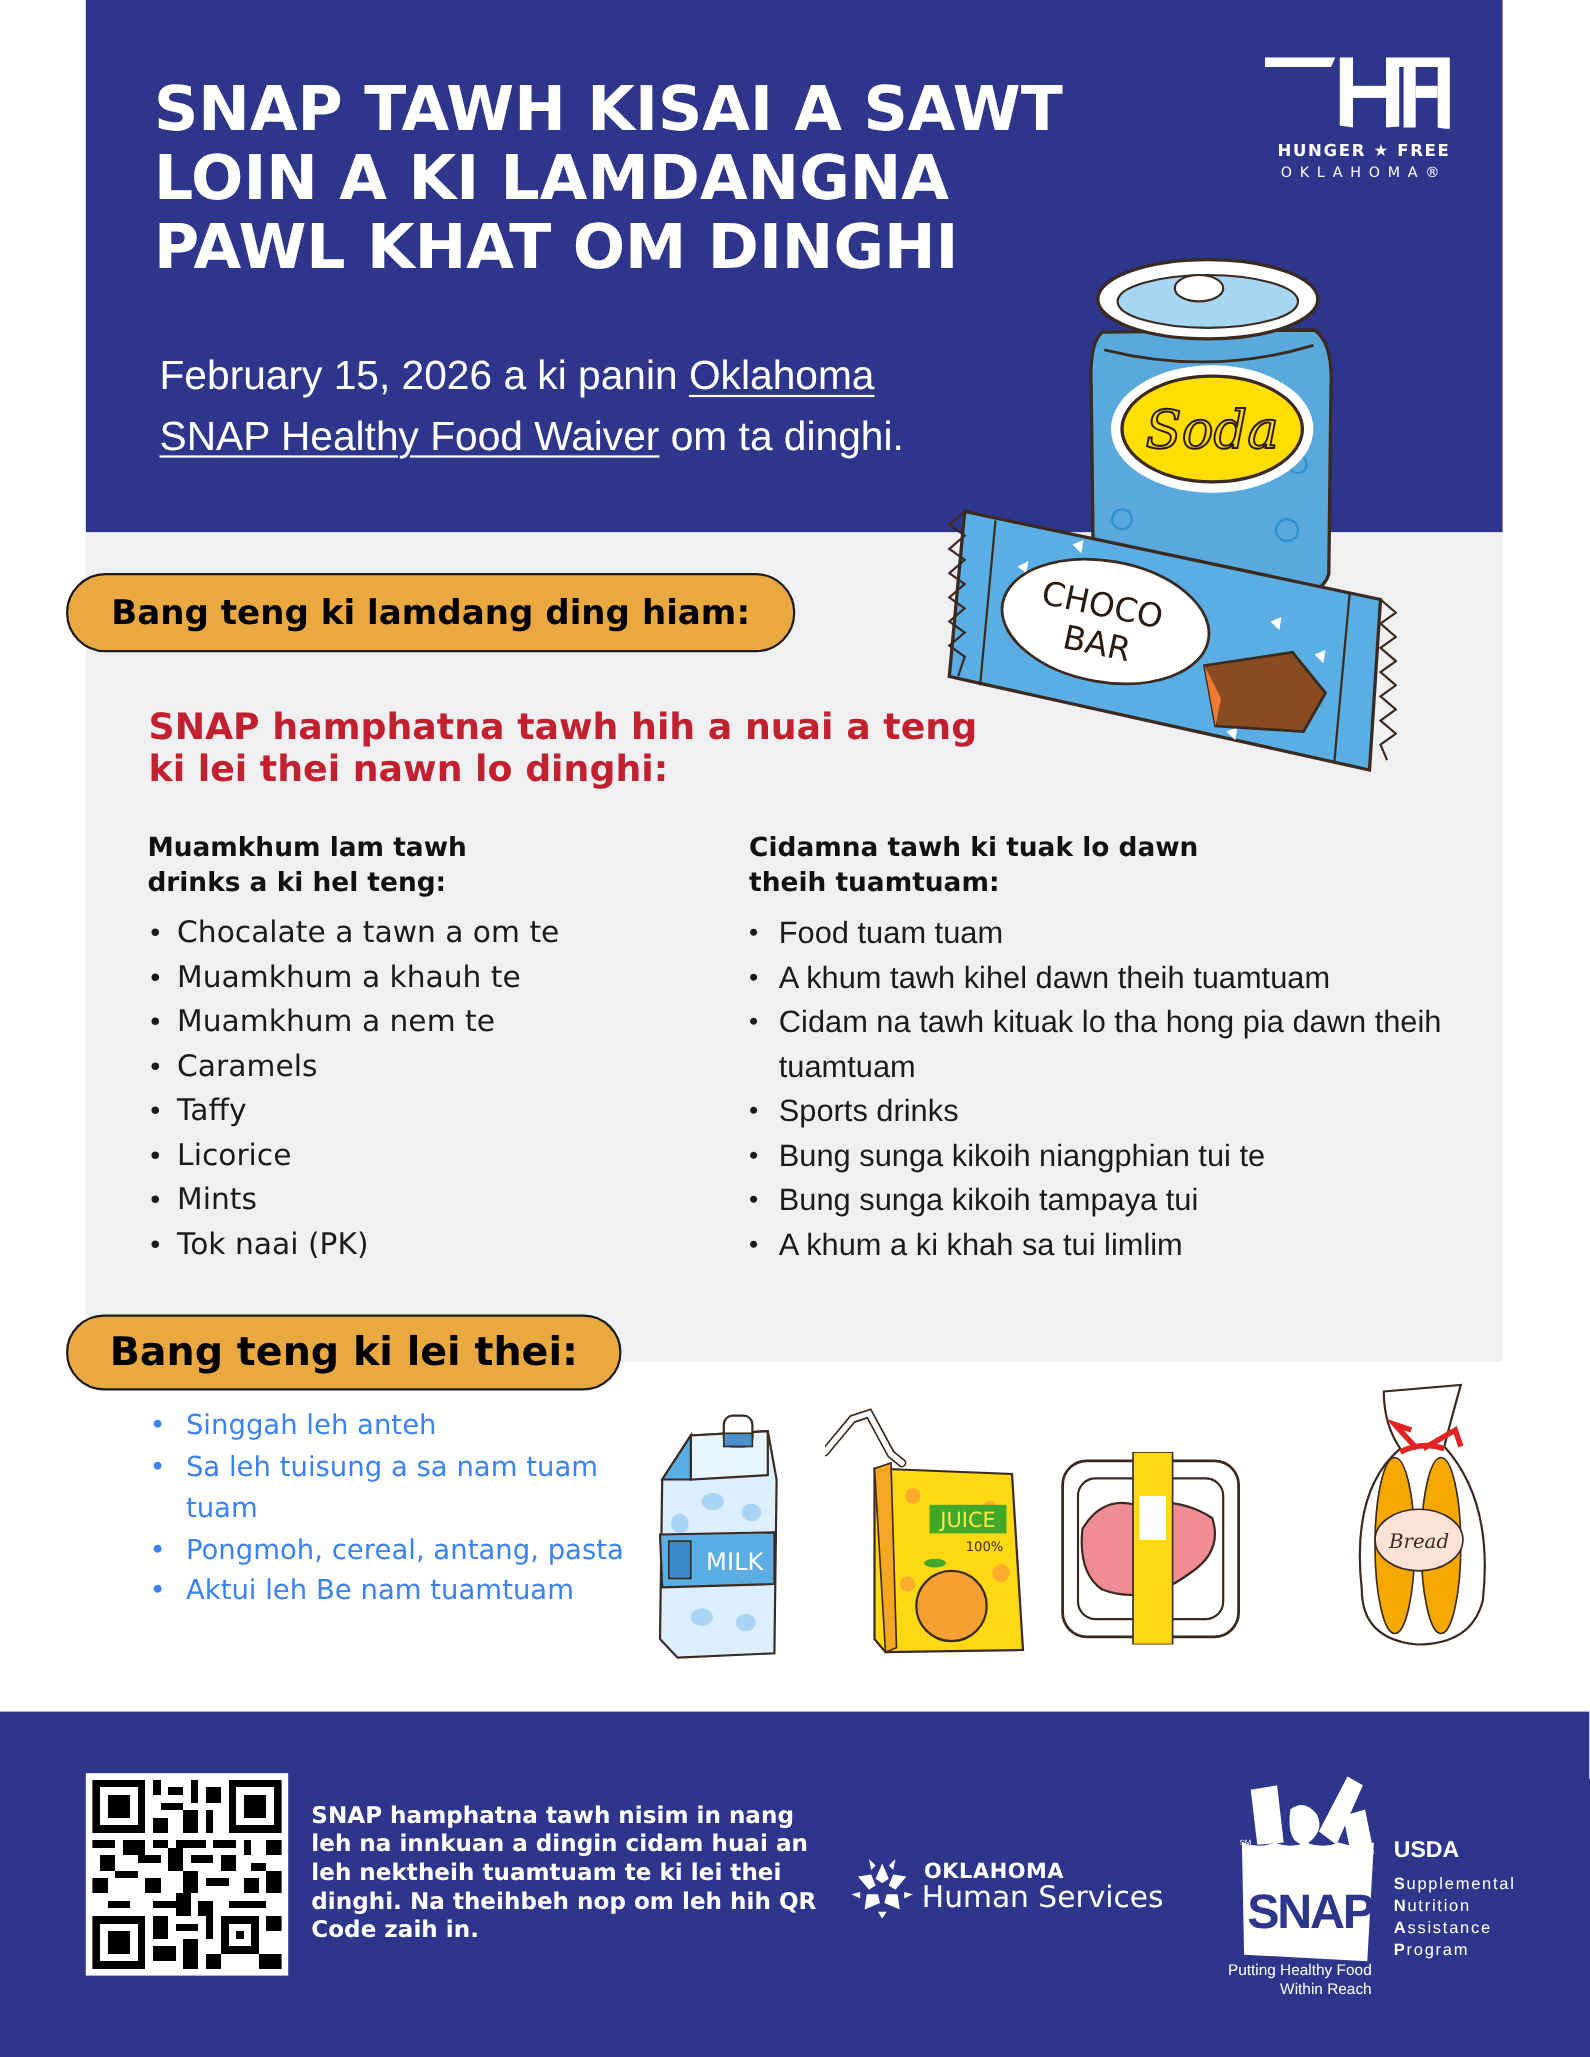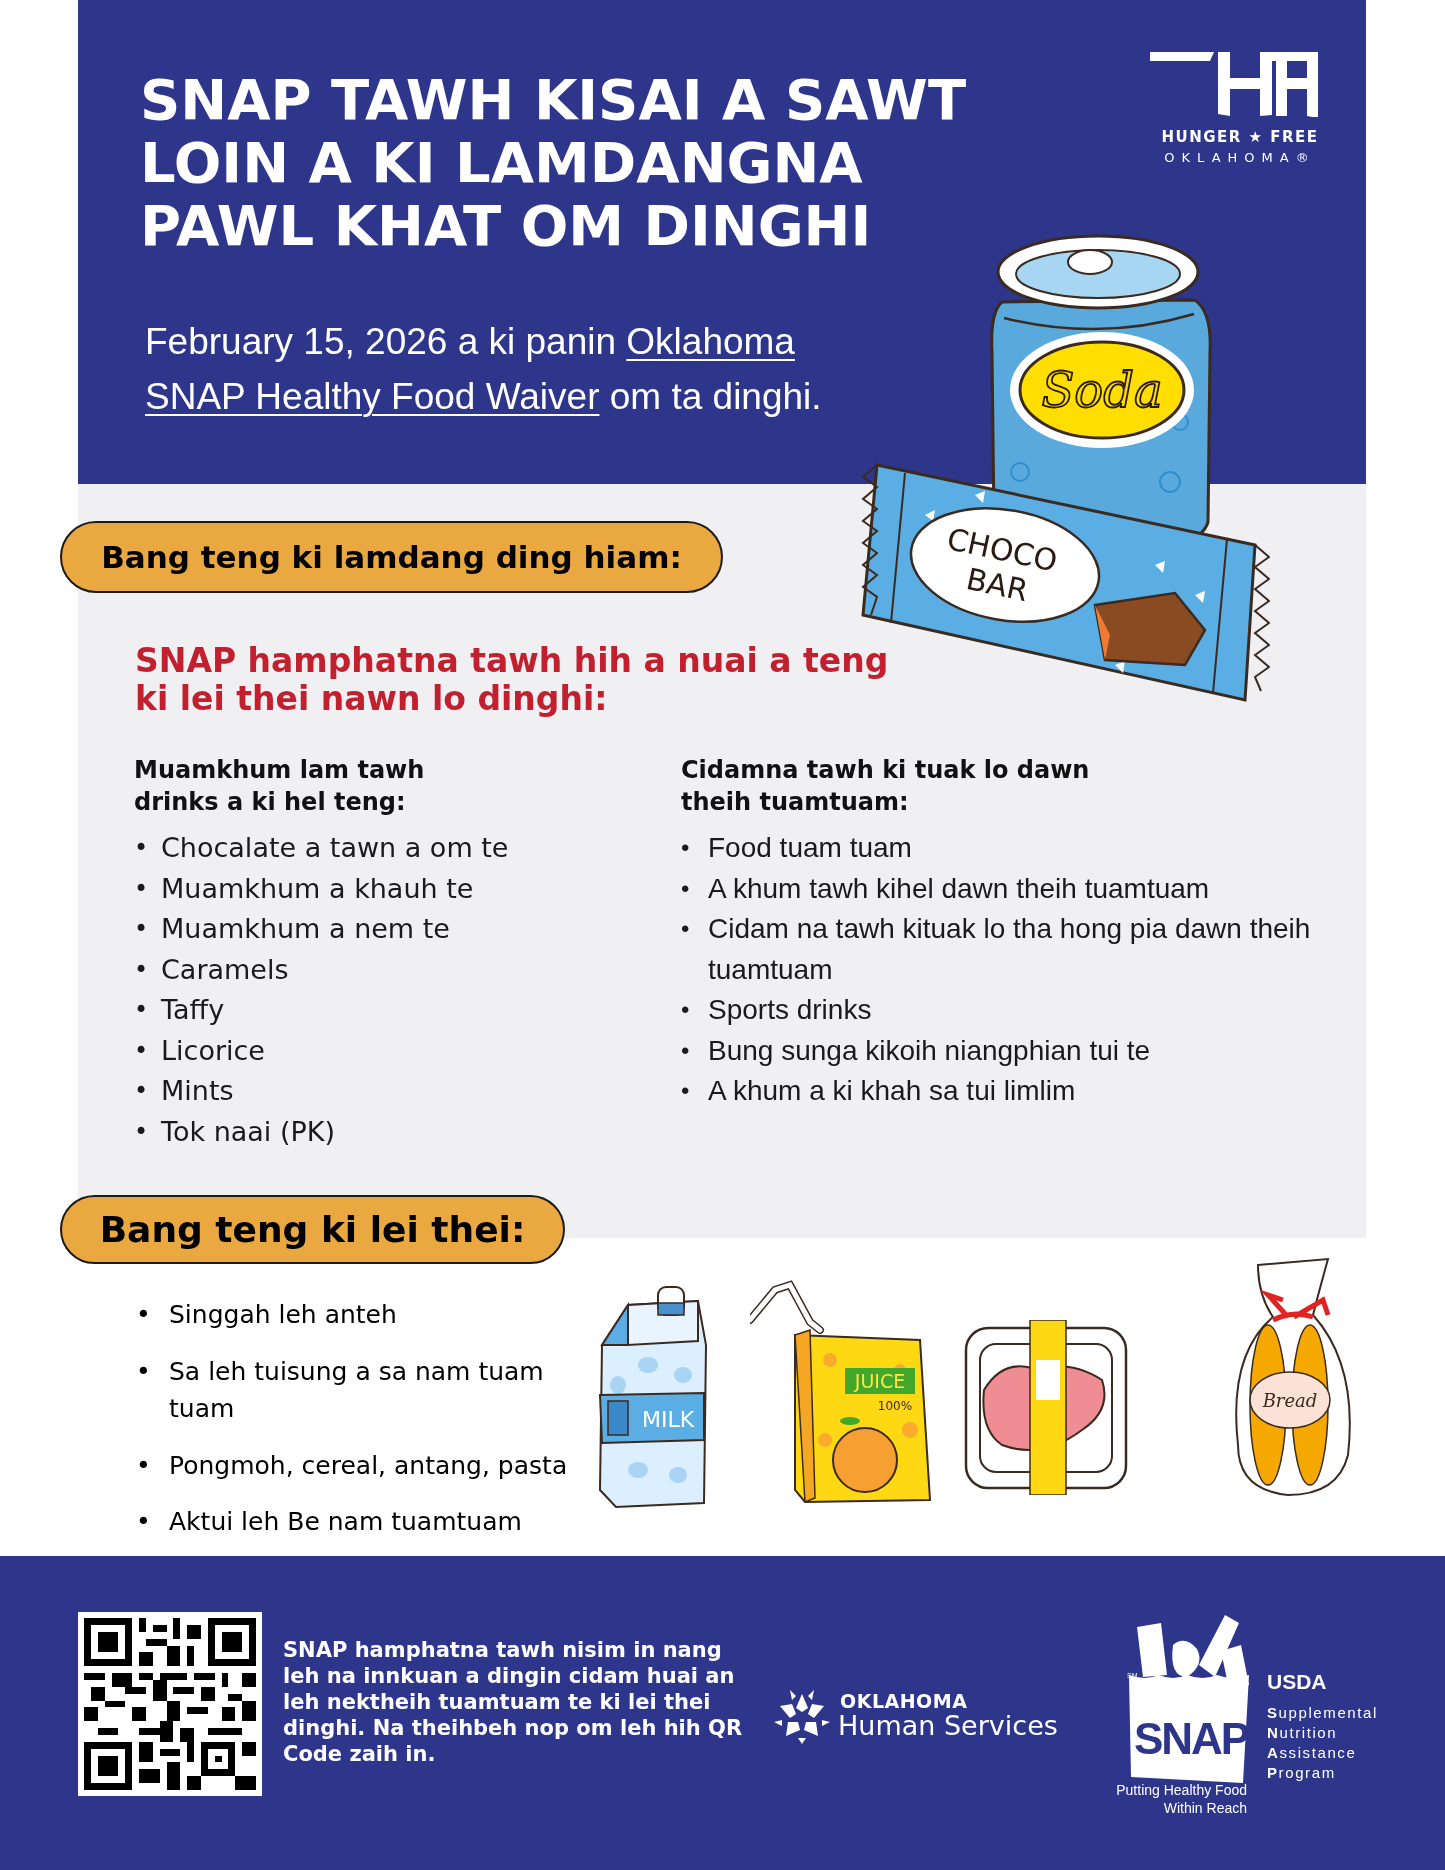--- a/index.html
+++ b/index.html
@@ -36,21 +36,21 @@
   .col { position: absolute; font-family: "DejaVu Sans", sans-serif; }
   .col h3 { font-weight: bold; font-size: 24px; line-height: 32px; color: #111; margin-bottom: 10px; }
   .col ul { list-style: none; }
   .col li { position: relative; padding-left: 27px; font-size: 27px; line-height: 40.5px; color: #1a1a1a; }
   .col li::before { content: "\2022"; position: absolute; left: 0; top: 0; font-size: 24px; }
   .col-left { left: 134px; top: 754px; width: 500px; }
   .col-right { left: 681px; top: 754px; width: 670px; }
   .col-right li { font-family: "Liberation Sans", sans-serif; font-size: 28px; }
 
   .allowed { position: absolute; left: 136px; top: 1277px; width: 440px; font-family: "DejaVu Sans", sans-serif; }
-  .allowed li { position: relative; list-style: none; padding-left: 33px; font-size: 25px; line-height: 37.5px; color: #000000; margin-top: 19px; }
+  .allowed li { position: relative; list-style: none; padding-left: 33px; font-size: 25px; line-height: 37.5px; color: #3b82f6; }
   .allowed li::before { content: "\2022"; position: absolute; left: 0; top: 0; }
 
   .illus { position: absolute; }
   .soda-can { left: 980px; top: 222px; width: 240px; height: 340px; }
   .choco-bar { left: 855px; top: 455px; width: 415px; height: 255px; }
   .milk { left: 598px; top: 1285px; width: 112px; height: 225px; }
   .juice { left: 750px; top: 1280px; width: 200px; height: 225px; }
   .meat { left: 962px; top: 1320px; width: 168px; height: 175px; }
   .bread { left: 1228px; top: 1255px; width: 130px; height: 245px; }
 
@@ -178,20 +178,21 @@
   <h3>
     <div>Cidamna tawh ki tuak lo dawn</div>
     <div>theih tuamtuam:</div>
   </h3>
   <ul>
     <li>Food tuam tuam</li>
     <li>A khum tawh kihel dawn theih tuamtuam</li>
     <li>Cidam na tawh kituak lo tha hong pia dawn theih tuamtuam</li>
     <li>Sports drinks</li>
     <li>Bung sunga kikoih niangphian tui te</li>
+    <li>Bung sunga kikoih tampaya tui</li>
     <li>A khum a ki khah sa tui limlim</li>
   </ul>
 </div>
 
 <div class="pill pill2">Bang teng ki lei thei:</div>
 
 <ul class="allowed">
   <li>Singgah leh anteh</li>
   <li>Sa leh tuisung a sa nam tuam tuam</li>
   <li>Pongmoh, cereal, antang, pasta</li>

